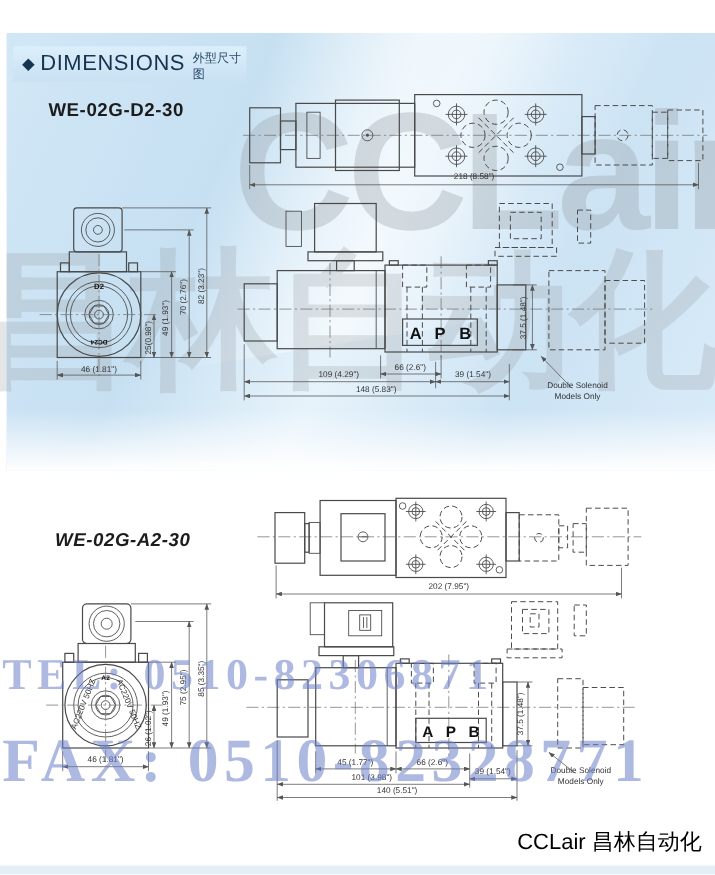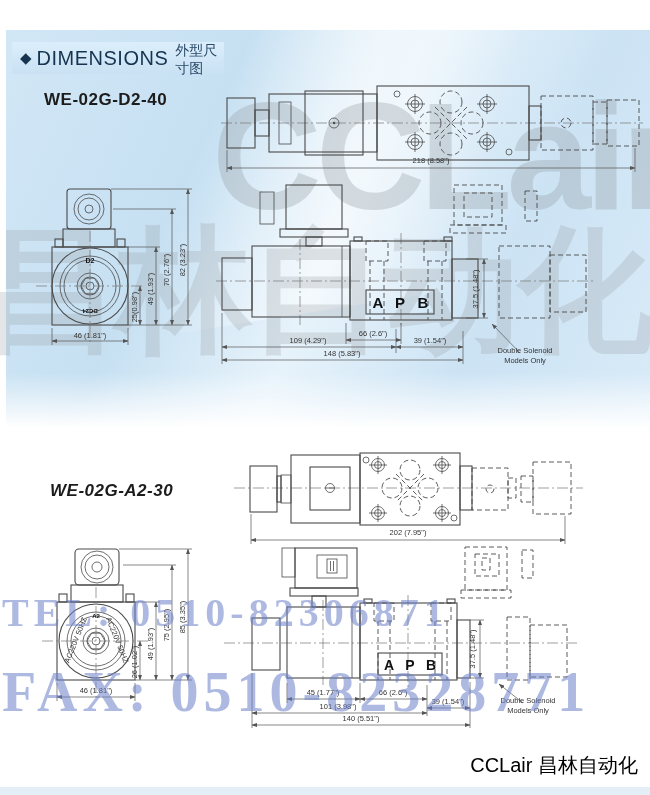--- a/index.html
+++ b/index.html
@@ -19,21 +19,21 @@
     color:rgba(150,155,160,.26);letter-spacing:-2px;white-space:nowrap;z-index:1;}
   .wm-tel{position:absolute;left:2px;top:589px;font-family:"Liberation Serif",serif;font-weight:bold;
     font-size:40px;letter-spacing:5px;color:rgba(108,127,201,.55);white-space:nowrap;z-index:3;}
   .wm-fax{position:absolute;left:2px;top:660px;font-family:"Liberation Serif",serif;font-weight:bold;
     font-size:56px;letter-spacing:5px;color:rgba(108,127,201,.55);white-space:nowrap;z-index:3;}
   
   .hdr{position:absolute;left:12px;top:42px;width:212px;height:32px;display:flex;align-items:center;z-index:4;
     background:linear-gradient(#dceefb,#c9e1f3);}
   .hdr .diamond{color:#16344f;font-size:15px;margin:0 5px 0 8px;}
   .hdr .title{color:#16344f;font-size:20px;font-weight:normal;letter-spacing:.5px;}
-  .hdr .sub{color:#2a4a68;font-size:14px;margin-left:7px;margin-top:3px;}
+  .hdr .sub{color:#2a4a68;font-size:11px;margin-left:7px;margin-top:3px;}
   .model-title{position:absolute;z-index:4;font-size:17px;font-weight:bold;color:#1c1c1c;letter-spacing:.5px;}
   #mt1{left:44px;top:90px;} #mt2{left:50px;top:481px;font-style:italic;}
   .footer{position:absolute;right:12px;top:752px;font-size:20px;color:#000000;z-index:4;}
   
   svg.drw{position:absolute;z-index:2;overflow:visible;}
   .ol{fill:none;stroke:#4a4a4a;stroke-width:1.1;}
   .olt{fill:none;stroke:#4a4a4a;stroke-width:.8;}
   .dsh{fill:none;stroke:#4a4a4a;stroke-width:.9;stroke-dasharray:5 3;}
   .cl{fill:none;stroke:#777;stroke-width:.7;stroke-dasharray:11 3 2 3;}
   .ext{stroke:#555;stroke-width:.7;fill:none;}
@@ -70,21 +70,21 @@
 
 <span class="wm-logo">CCLair</span>
 <span class="wm-cn">昌林自动化</span>
 
 <div class="hdr">
   <span class="diamond">◆</span>
   <span class="title">DIMENSIONS</span>
   <span class="sub">外型尺寸图</span>
 </div>
 
-<div class="model-title" id="mt1">WE-02G-D2-40</div>
+<div class="model-title" id="mt1">WE-02G-D2-30</div>
 <div class="model-title" id="mt2">WE-02G-A2-30</div>
 
 <svg class="drw" style="left:225px;top:58px" width="420" height="120" viewBox="0 0 420 120">
   <line class="cl" x1="-4" y1="65" x2="418" y2="65"></line>
   <g>
     <rect class="ol" x="2" y="40" width="28" height="50" fill="url(#knv)"></rect>
     <rect class="ol" x="30" y="52" width="14" height="26"></rect>
     <rect class="ol" x="44" y="36" width="108" height="58"></rect>
     <rect class="olt" x="54" y="44" width="12" height="42" fill="url(#knh)"></rect>
     <rect class="ol" x="80" y="33" width="58" height="64"></rect>

